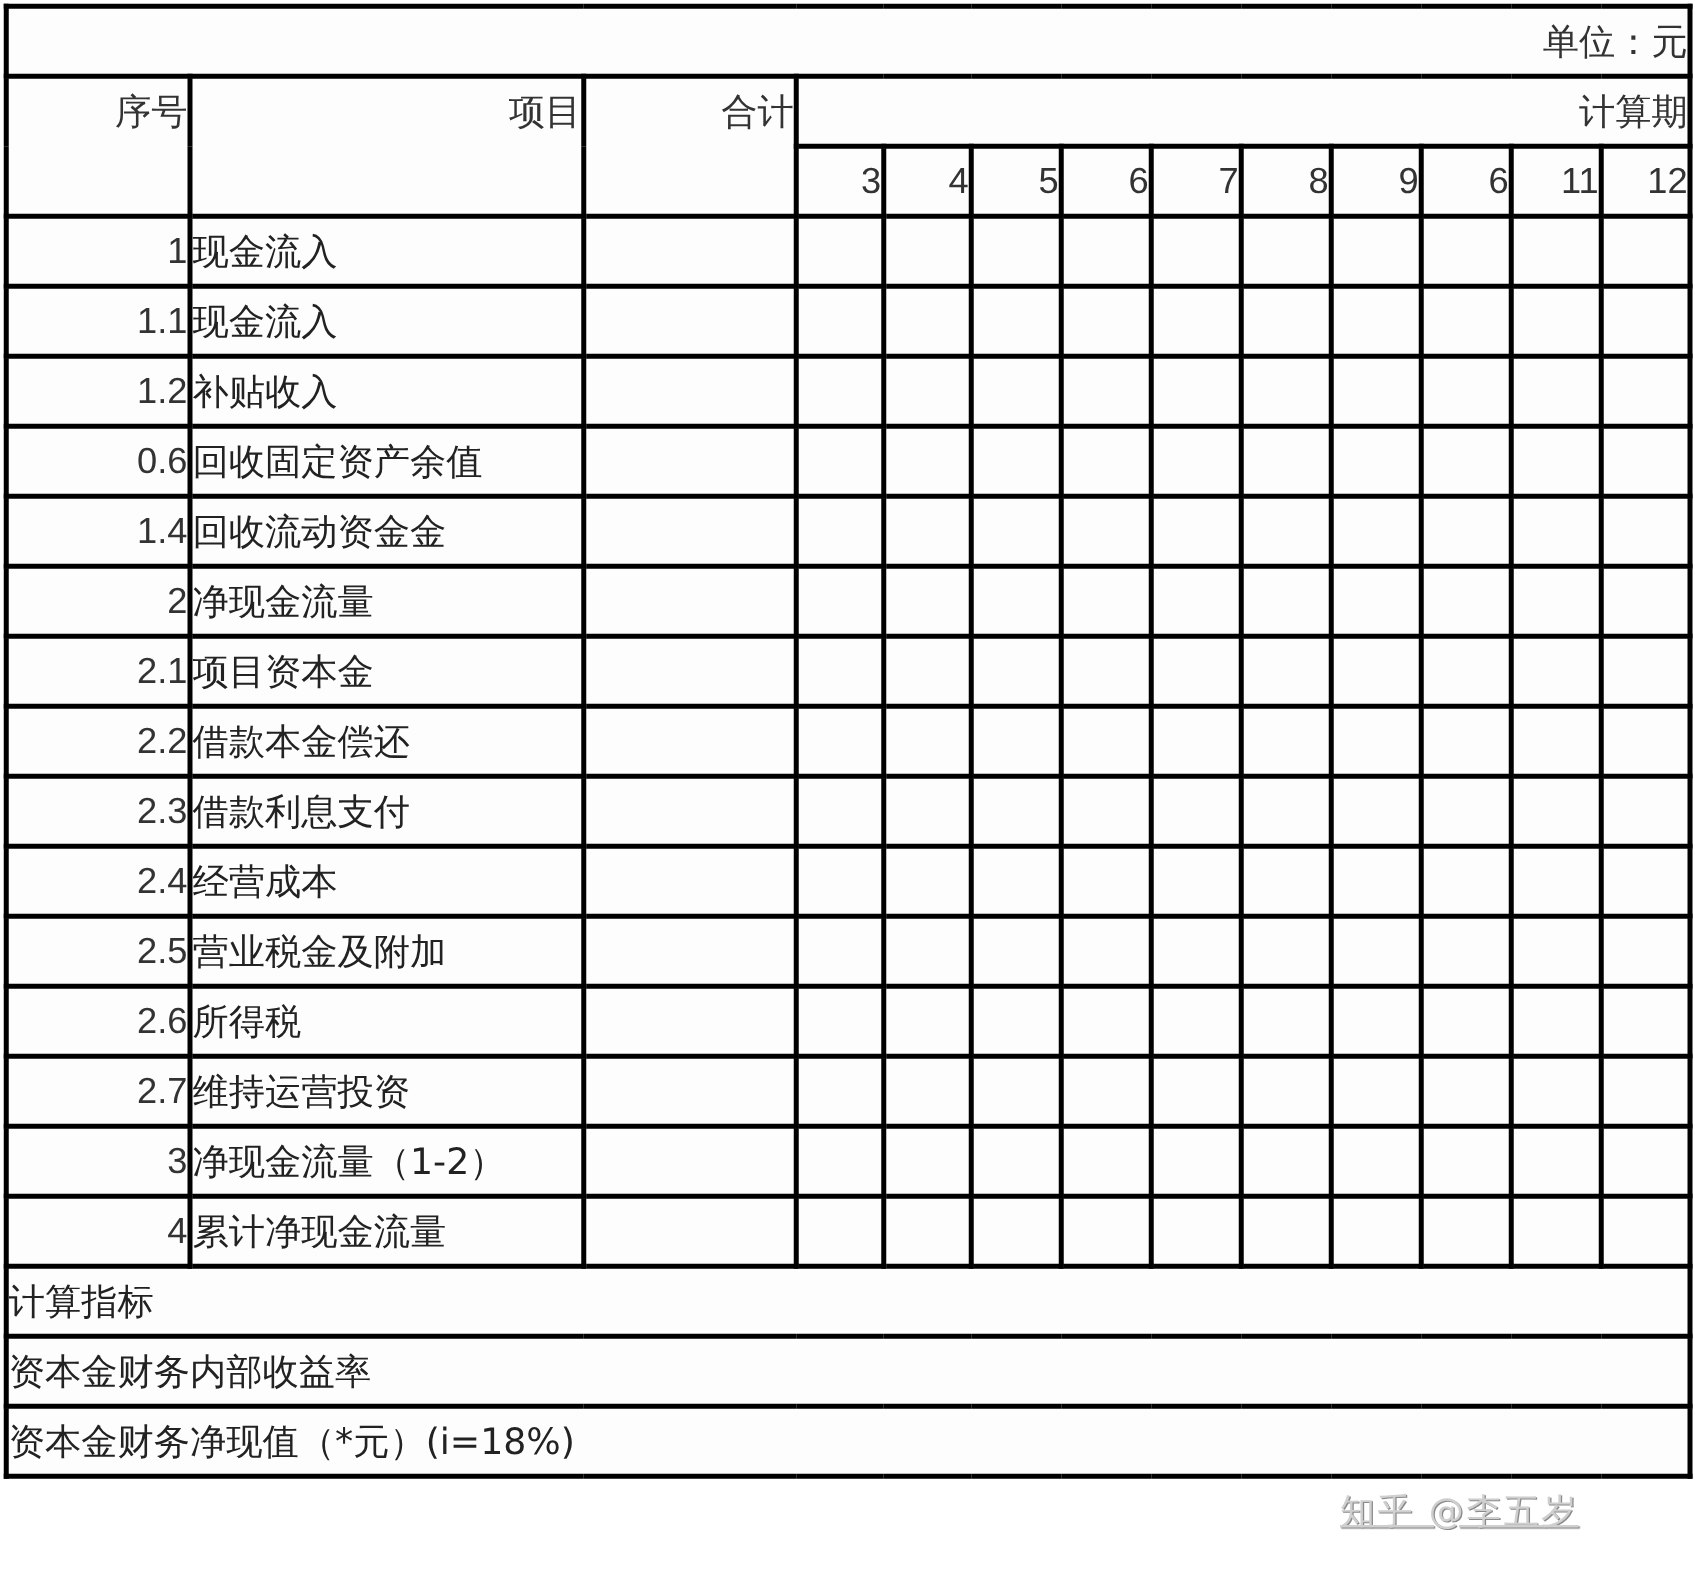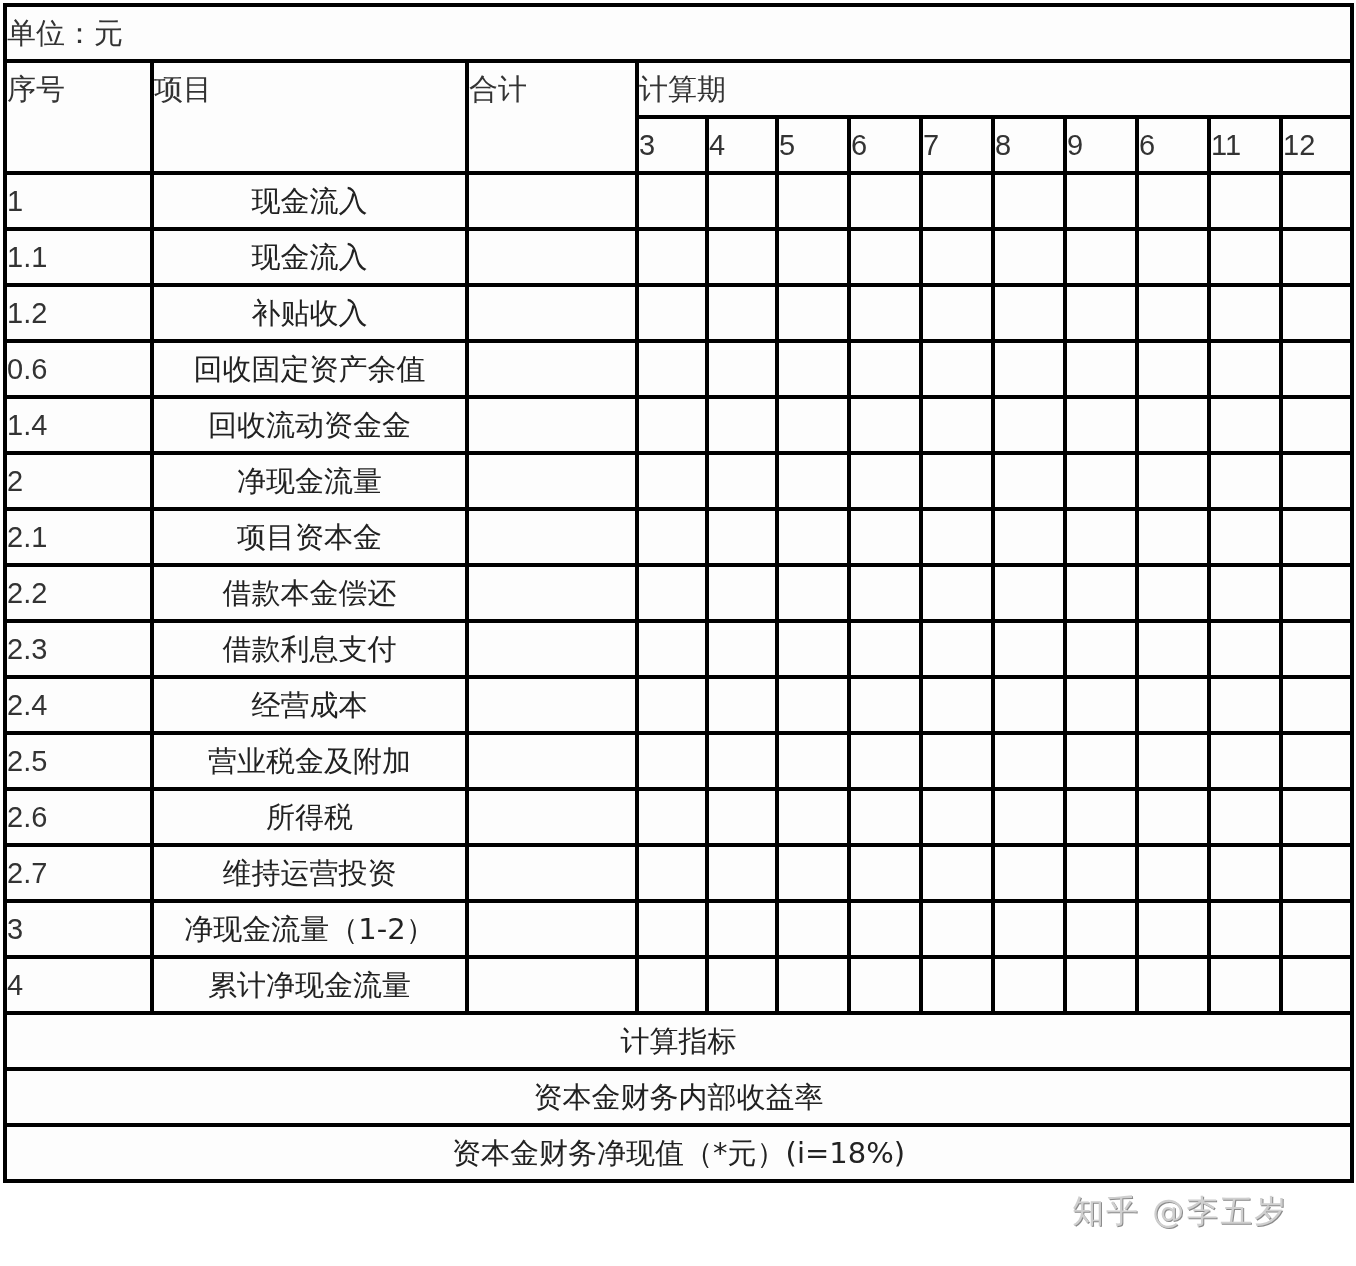--- a/index.html
+++ b/index.html
@@ -3,28 +3,28 @@
 <meta charset="utf-8">
 <style>
   html, body { margin:0; padding:0; background:#ffffff; }
   body { width:1356px; height:1266px; position:relative; overflow:hidden;
          font-family:"DejaVu Sans","Liberation Sans",sans-serif; color:#222; }
   table.sheet { position:absolute; left:3px; top:3px; width:1350px;
                 border-collapse:collapse; table-layout:fixed; }
   table.sheet td { border:4px solid #000; padding:0; height:52px;
                    font-size:29px; line-height:52px; white-space:nowrap; overflow:hidden;
                    background:#fdfdfd; }
-  .c { text-align:left; }
-  .l { text-align:center; padding-left:0; }
+  .c { text-align:right; }
+  .l { text-align:left; padding-left:0; }
   .unit-row td { height:53px; }
   .num { font-family:"Liberation Sans","DejaVu Sans",sans-serif; font-size:31px; color:#333; }
   .hdr { color:#333; }
-  .watermark { position:absolute; left:1072px; top:1190px; font-size:32px;
+  .watermark { position:absolute; left:1072px; top:1190px; font-size:28px;
                color:#cfcfcf; letter-spacing:2px;
-               text-shadow:1px 1px 0 #8a8a8a; pointer-events:none; }
+               text-shadow:1px 1px 0 #8a8a8a; pointer-events:none;text-decoration:underline; }
 </style>
 </head>
 <body>
 
 <table class="sheet">
   <colgroup>
     <col style="width:147px">
       <col style="width:315px">
       <col style="width:170px">
     <col style="width:70px">

